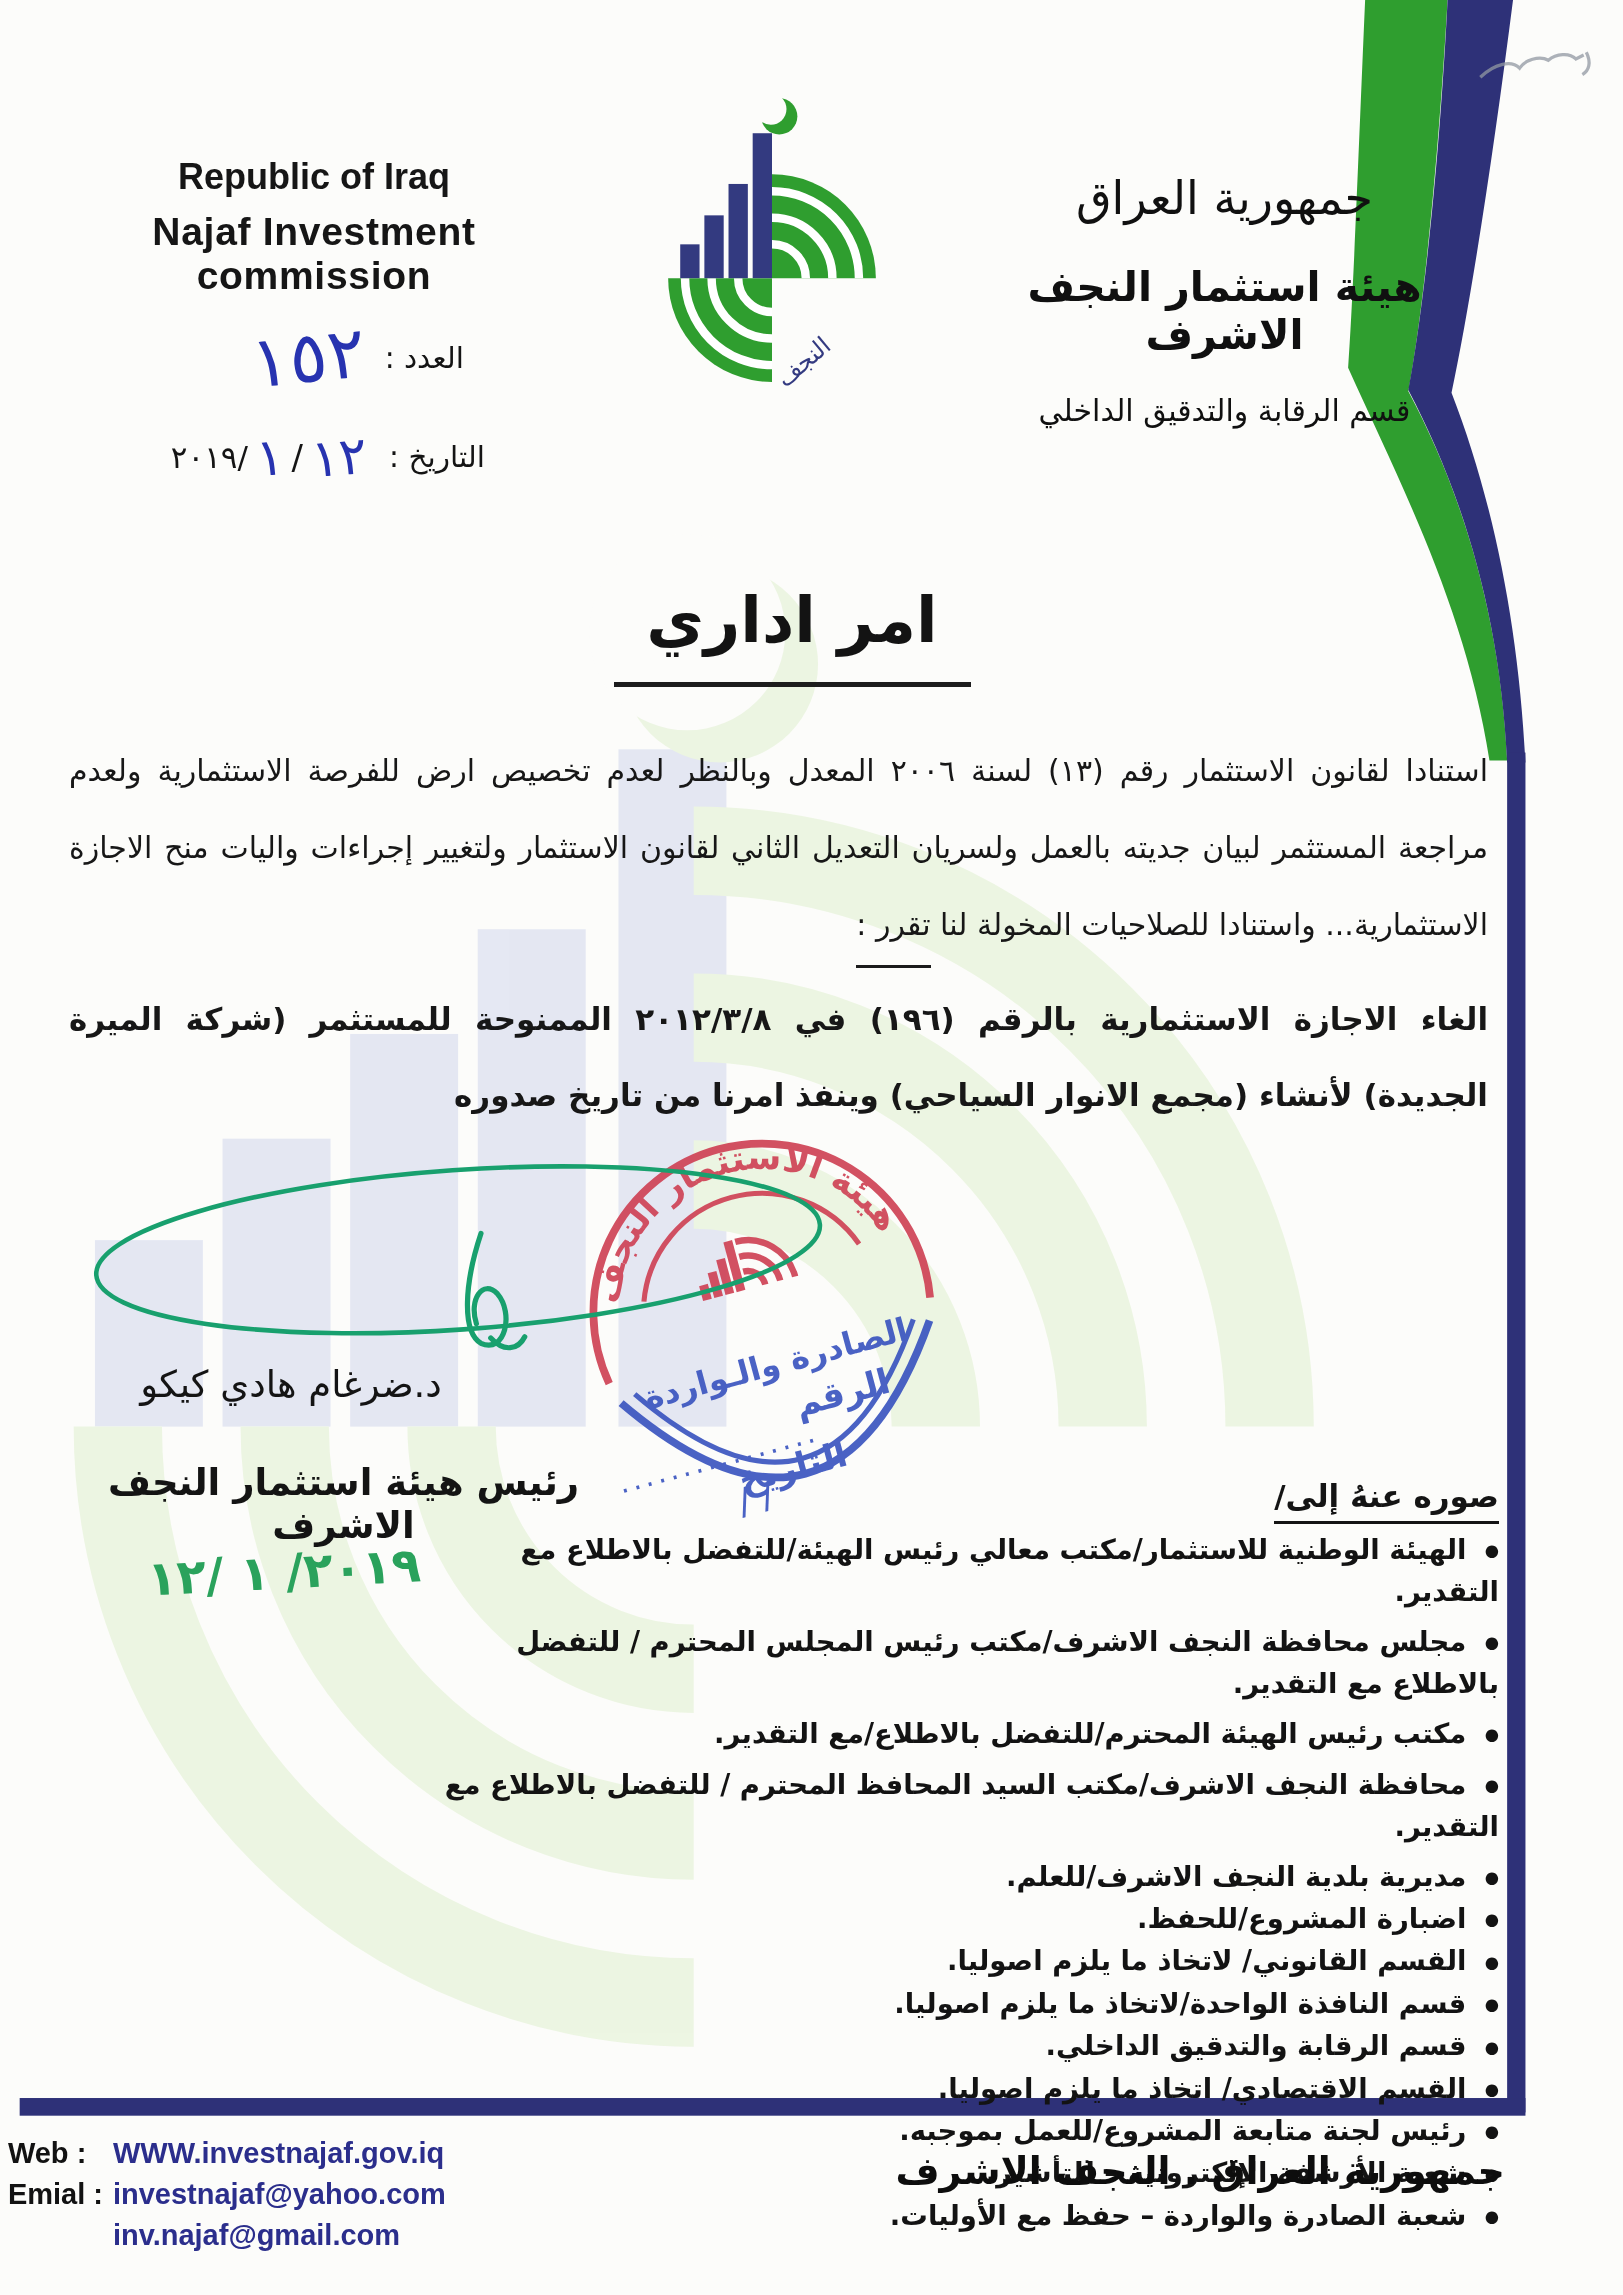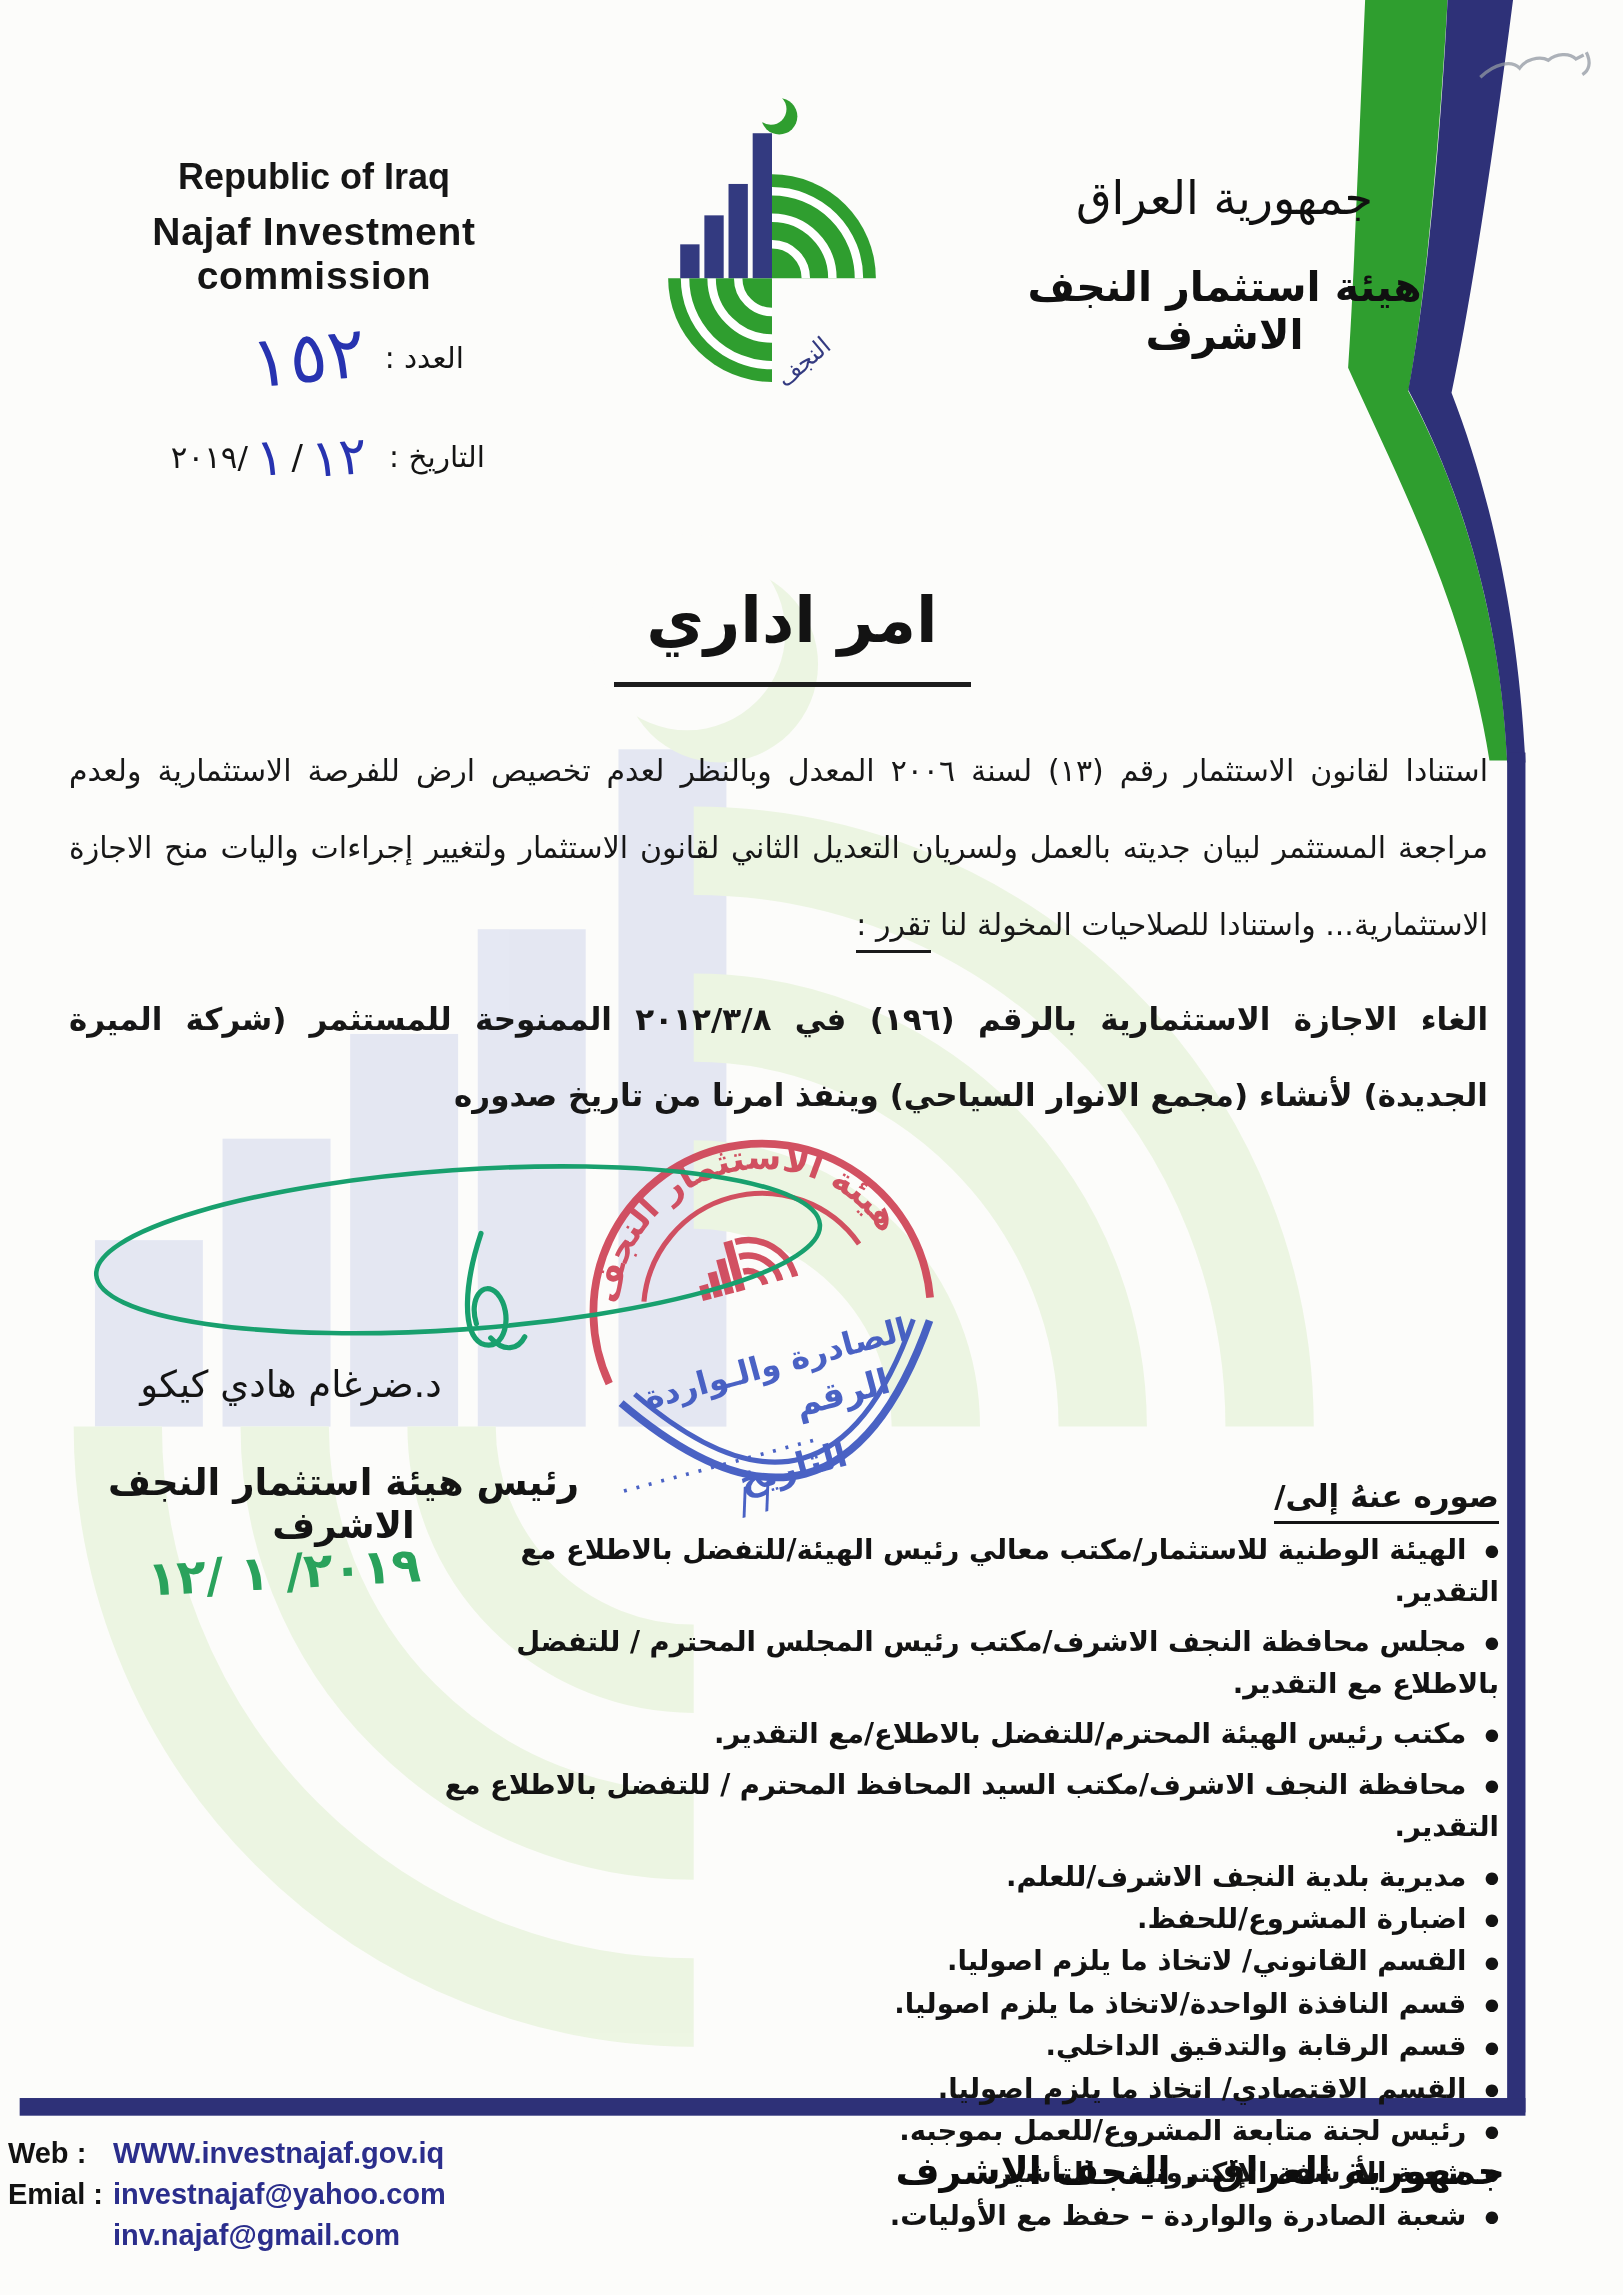--- a/index.html
+++ b/index.html
@@ -29,21 +29,21 @@
   .date-year{font-size:31px;}
   .date-m,.date-d{font-size:52px;transform:rotate(-5deg);display:inline-block;margin:0 7.9px;}
   .date-sl{font-size:34px;}
   
   .title{left:550px;top:584px;width:484px;text-align:center;direction:rtl;
     font-size:63px;font-weight:bold;color:#131313;}
   .title-line{left:614px;top:682px;width:357px;height:4.6px;background:#1d1d1d;}
   
   .body-txt{left:69px;top:732px;width:1419px;direction:rtl;text-align:justify;color:#171717;}
   .p1{font-size:30px;line-height:77px;}
-  .p1 .u{border-bottom:3.3px solid #1b1b1b;padding-bottom:8px;}
+  .p1 .u{border-bottom:3.3px solid #1b1b1b;padding-bottom:23px;}
   .p2{font-size:31px;line-height:76px;font-weight:bold;margin-top:18.3px;}
   
   .sig-name{left:98px;top:1363px;width:386px;text-align:center;direction:rtl;
     font-size:37px;font-weight:normal;}
   .sig-title{left:59px;top:1461px;width:569px;text-align:center;direction:rtl;
     font-size:37px;font-weight:bold;}
   .sig-date{left:147px;top:1539px;width:445px;direction:ltr;color:#2aa25c;
     font-size:48px;font-weight:bold;transform:rotate(-3deg);letter-spacing:2.6px;}
   
   .dist-head{right:124px;top:1478px;direction:rtl;font-size:31px;font-weight:bold;
@@ -120,20 +120,21 @@
   </svg>
 
   <div class="abs hdr-en">
     <div class="l1">Republic of Iraq</div>
     <div class="l2">Najaf Investment commission</div>
   </div>
 
   <div class="abs hdr-ar">
     <div class="a1">جمهورية العراق</div>
     <div class="a2">هيئة استثمار النجف الاشرف</div>
+    <div class="a3">قسم الرقابة والتدقيق الداخلي</div>
   </div>
 
   <div class="abs num-row">
     <span class="fld-label">العدد :</span>
     <span class="hand-blue num-val" dir="ltr">١٥٢</span>
   </div>
   <div class="abs date-row">
     <span class="fld-label">التاريخ :</span>
     <span class="date-nums">
       <span class="date-year">٢٠١٩/</span>

